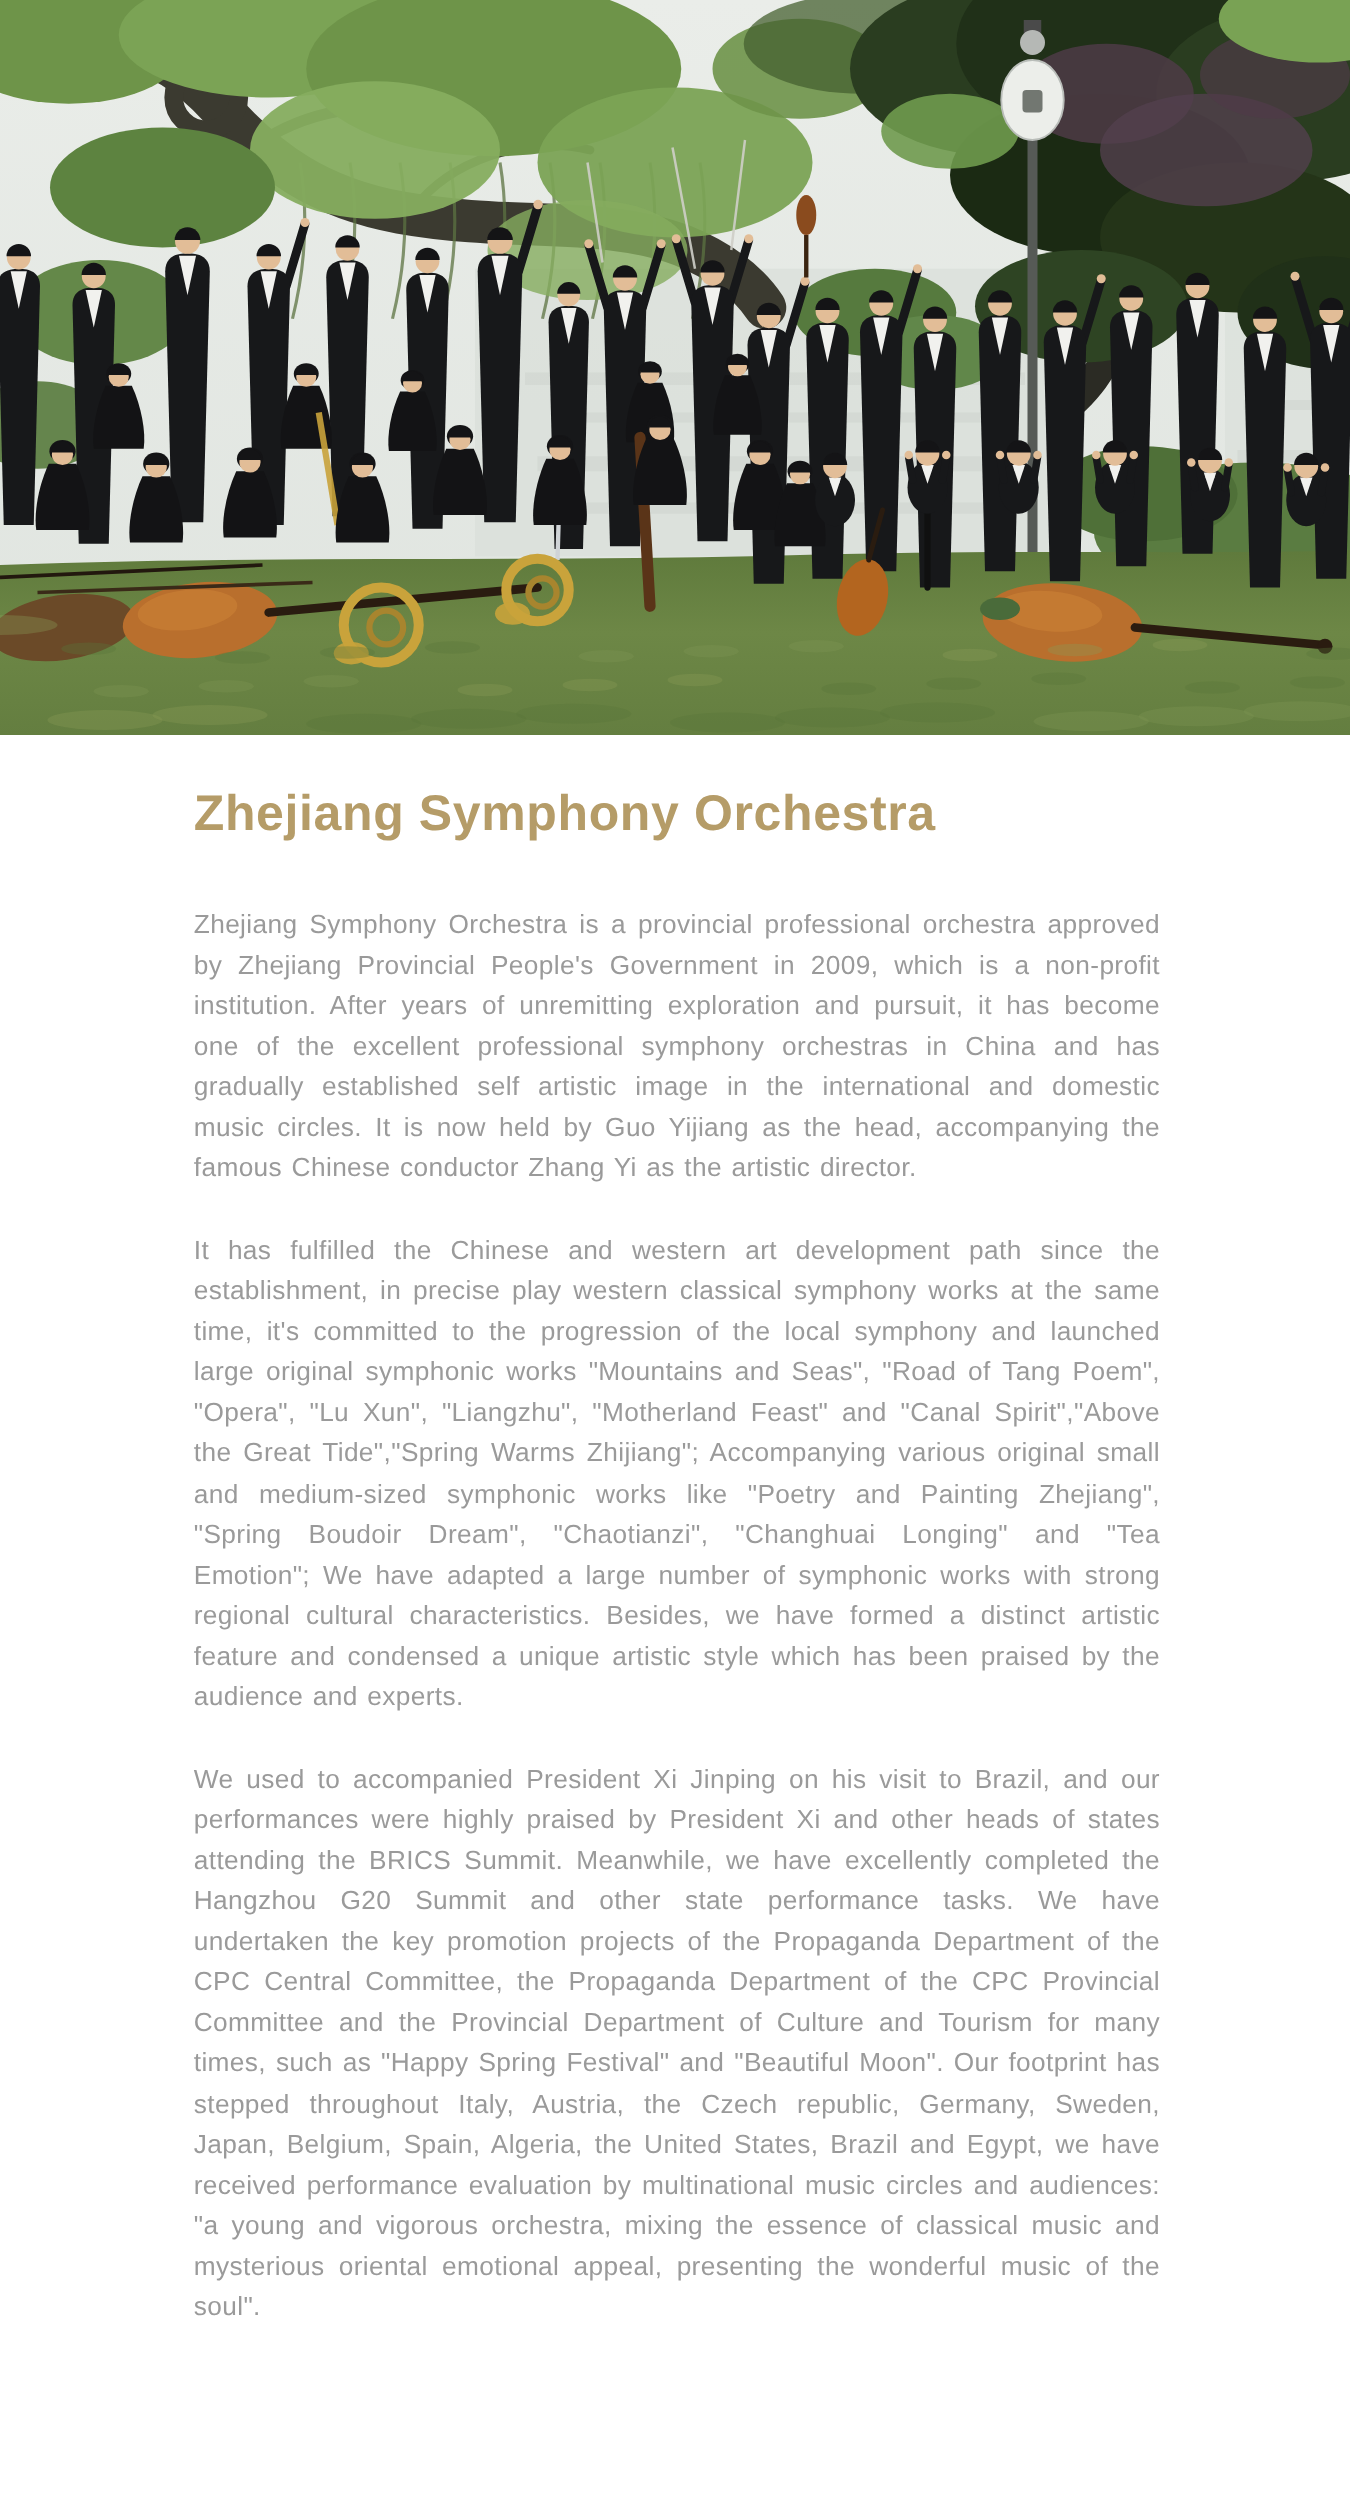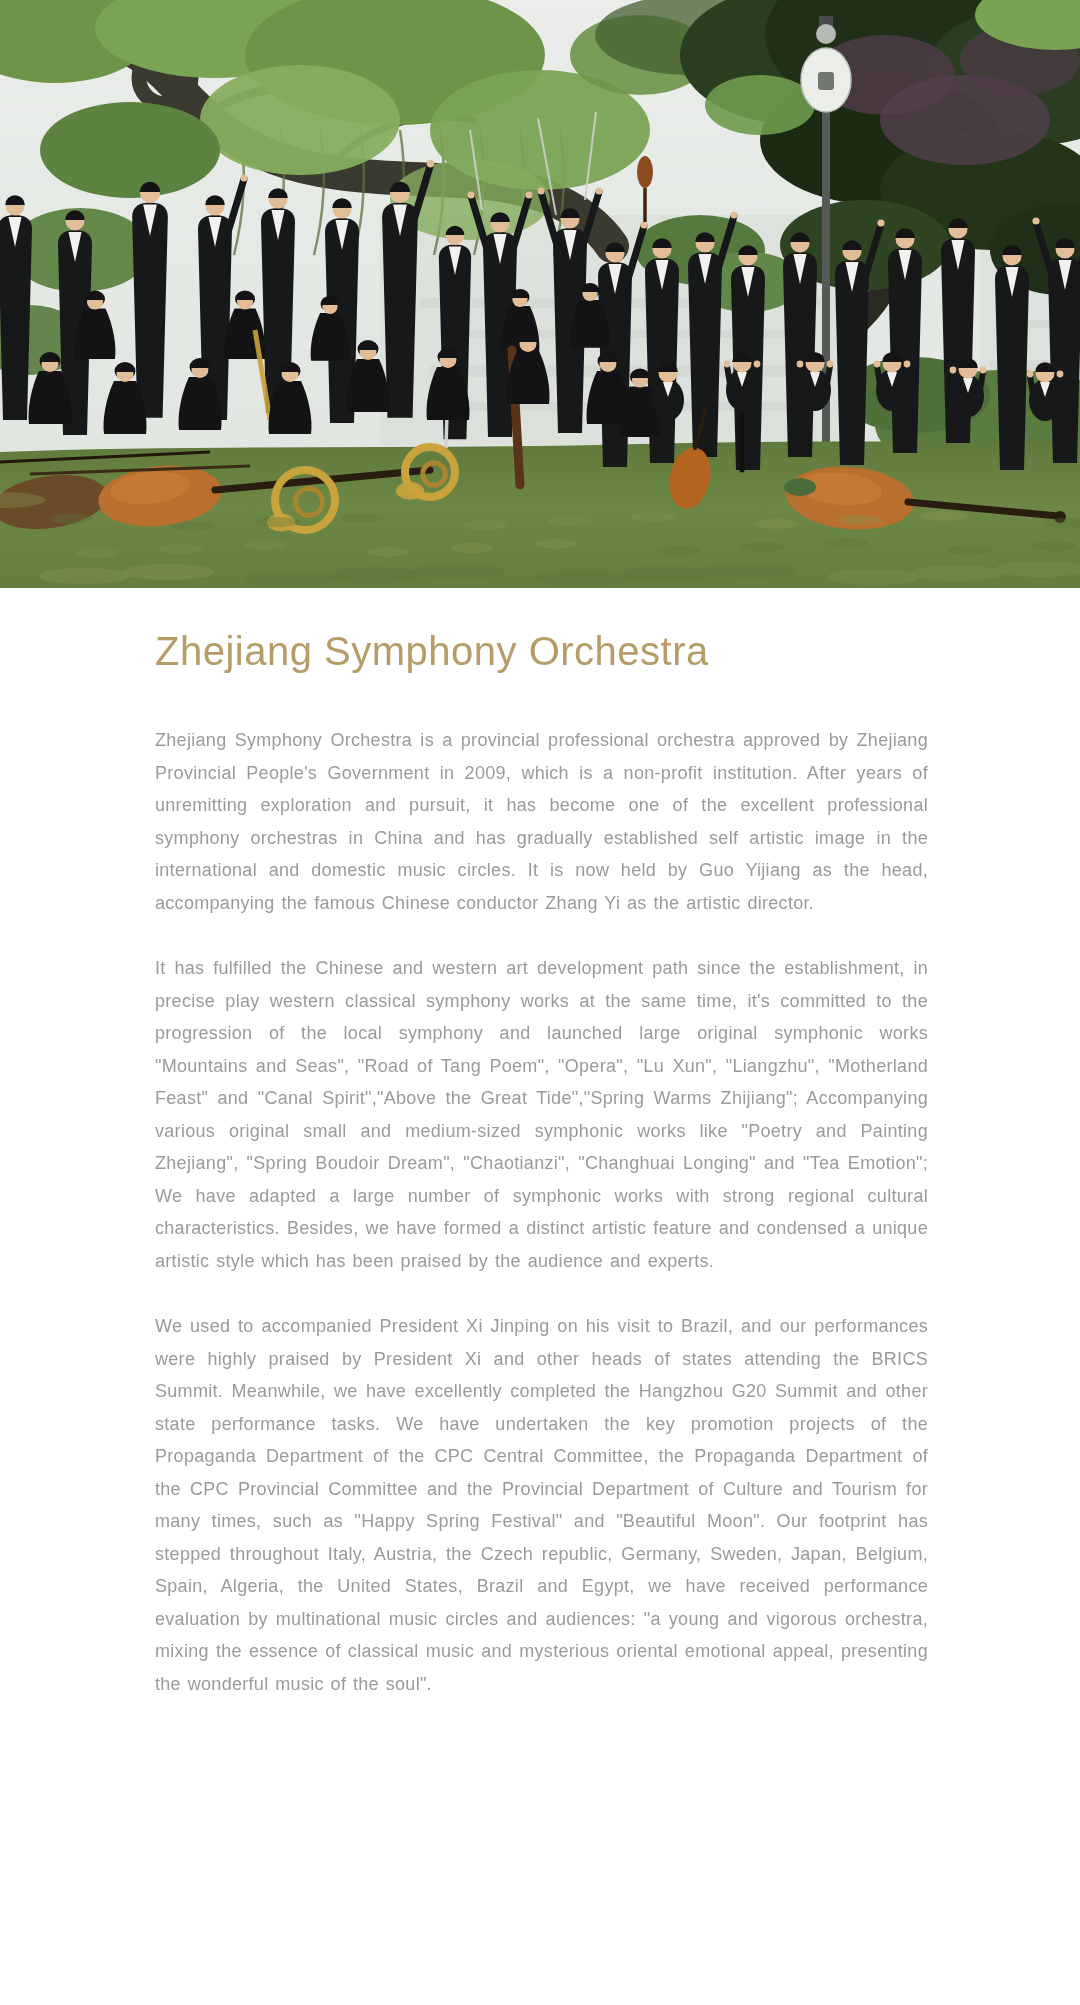--- a/index.html
+++ b/index.html
@@ -3,28 +3,28 @@
 <meta charset="utf-8">
 <style>
   html,body{margin:0;padding:0;background:#ffffff;}
   body{width:1080px;font-family:"Liberation Sans","DejaVu Sans",sans-serif;}
   .page{width:1080px;height:2005px;background:#fff;overflow:hidden;}
   .hero{margin:0;width:1080px;height:588px;display:block;overflow:hidden;}
   .hero svg{display:block;width:1080px;height:588px;}
   .content{padding:0 152px 0 155px;}
   h1.title{
     font-size:40px;
-    font-weight:400;
+    font-weight:700;
     letter-spacing:0.5px;
     margin:40px 0 0 0;
     line-height:1.15;
   }
   p.body-par{
     color:#9a9a9a;
-    font-size:18px;
+    font-size:21px;
     line-height:32.5px;
     letter-spacing:0.3px;
     word-spacing:1.5px;
     text-align:justify;
     font-weight:300;
     margin:0 0 33px 0;
   }
   p.body-par.first{margin-top:50px;}
 </style>
 </head>

